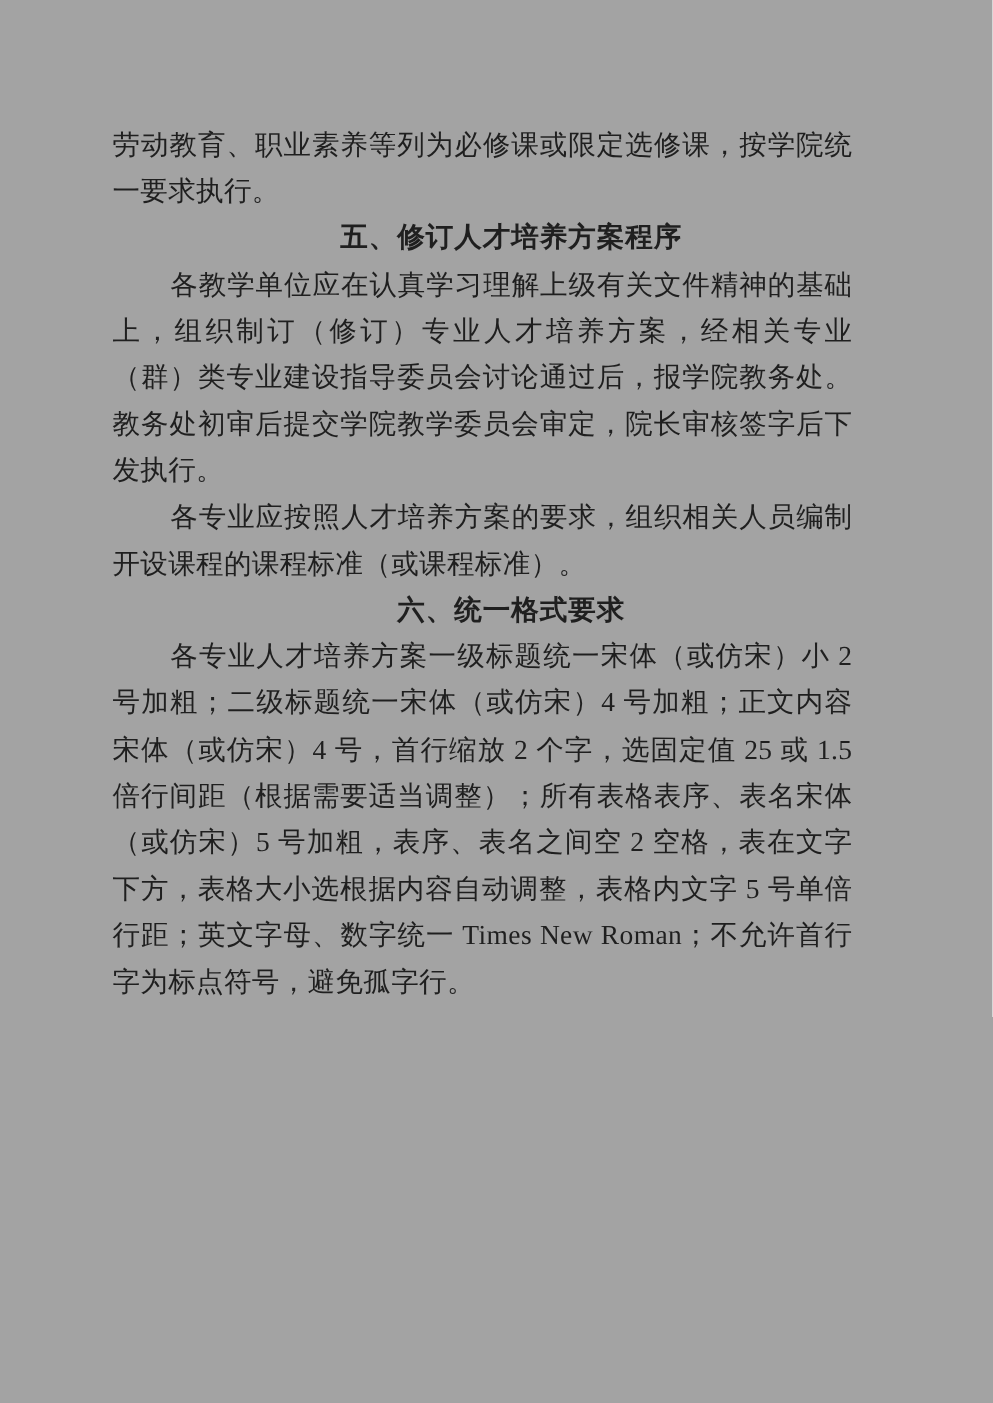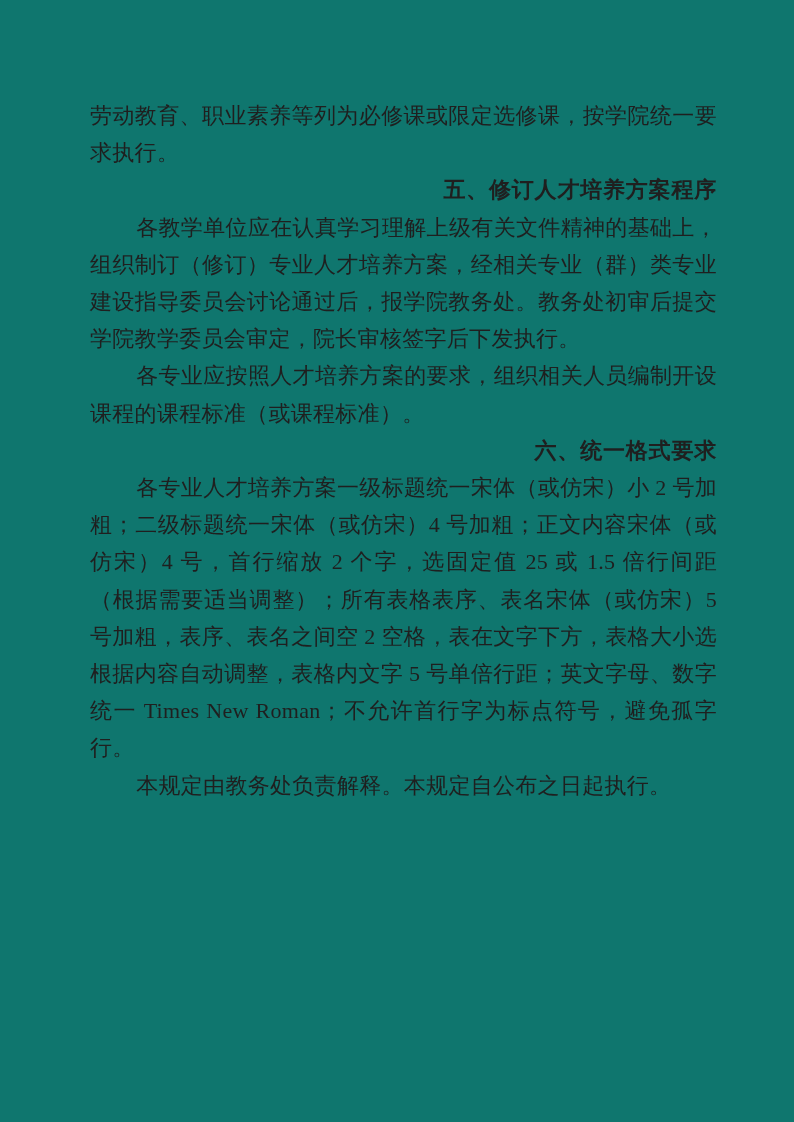--- a/index.html
+++ b/index.html
@@ -5,43 +5,43 @@
   html, body {
     margin: 0;
     padding: 0;
     background: #ffffff;
   }
   .page {
     position: relative;
     width: 794px;
     height: 1122px;
     margin: 0 auto;
-    background: #0f766e;
+    background: #a3a3a3;
     box-sizing: border-box;
-    padding: 97px 77px 0 90px;
+    padding: 97px 112px 0 90px;
     overflow: hidden;
     font-family: "Liberation Serif", "DejaVu Serif", serif;
     color: #1f1f1f;
   }
   .para {
     margin: 0;
     font-size: 22px;
     line-height: 37.2px;
     text-align: justify;
     text-justify: inter-ideograph;
     letter-spacing: 0.3px;
     word-break: break-word;
   }
   .para.indent {
     text-indent: 2.1em;
   }
   .para.heading {
     font-weight: bold;
     text-indent: 2.1em;
-    text-align: right;
+    text-align: center;
     letter-spacing: 0.8px;
   }
 </style>
 </head>
 <body>
 
 <div class="page">
   <p class="para">劳动教育、职业素养等列为必修课或限定选修课，按学院统一要求执行。</p>
 
   <p class="para heading">五、修订人才培养方案程序</p>
@@ -50,14 +50,13 @@
 
 
 
   <p class="para indent">各专业应按照人才培养方案的要求，组织相关人员编制开设课程的课程标准（或课程标准）。</p>
 
   <p class="para heading">六、统一格式要求</p>
 
   <p class="para indent">各专业人才培养方案一级标题统一宋体（或仿宋）小 2 号加粗；二级标题统一宋体（或仿宋）4 号加粗；正文内容宋体（或仿宋）4 号，首行缩放 2 个字，选固定值 25 或 1.5 倍行间距（根据需要适当调整）；所有表格表序、表名宋体（或仿宋）5 号加粗，表序、表名之间空 2 空格，表在文字下方，表格大小选根据内容自动调整，表格内文字 5 号单倍行距；英文字母、数字统一 Times New Roman；不允许首行字为标点符号，避免孤字行。</p>
 
 
-  <p class="para indent">本规定由教务处负责解释。本规定自公布之日起执行。</p>
 </div>
 
 </body></html>

